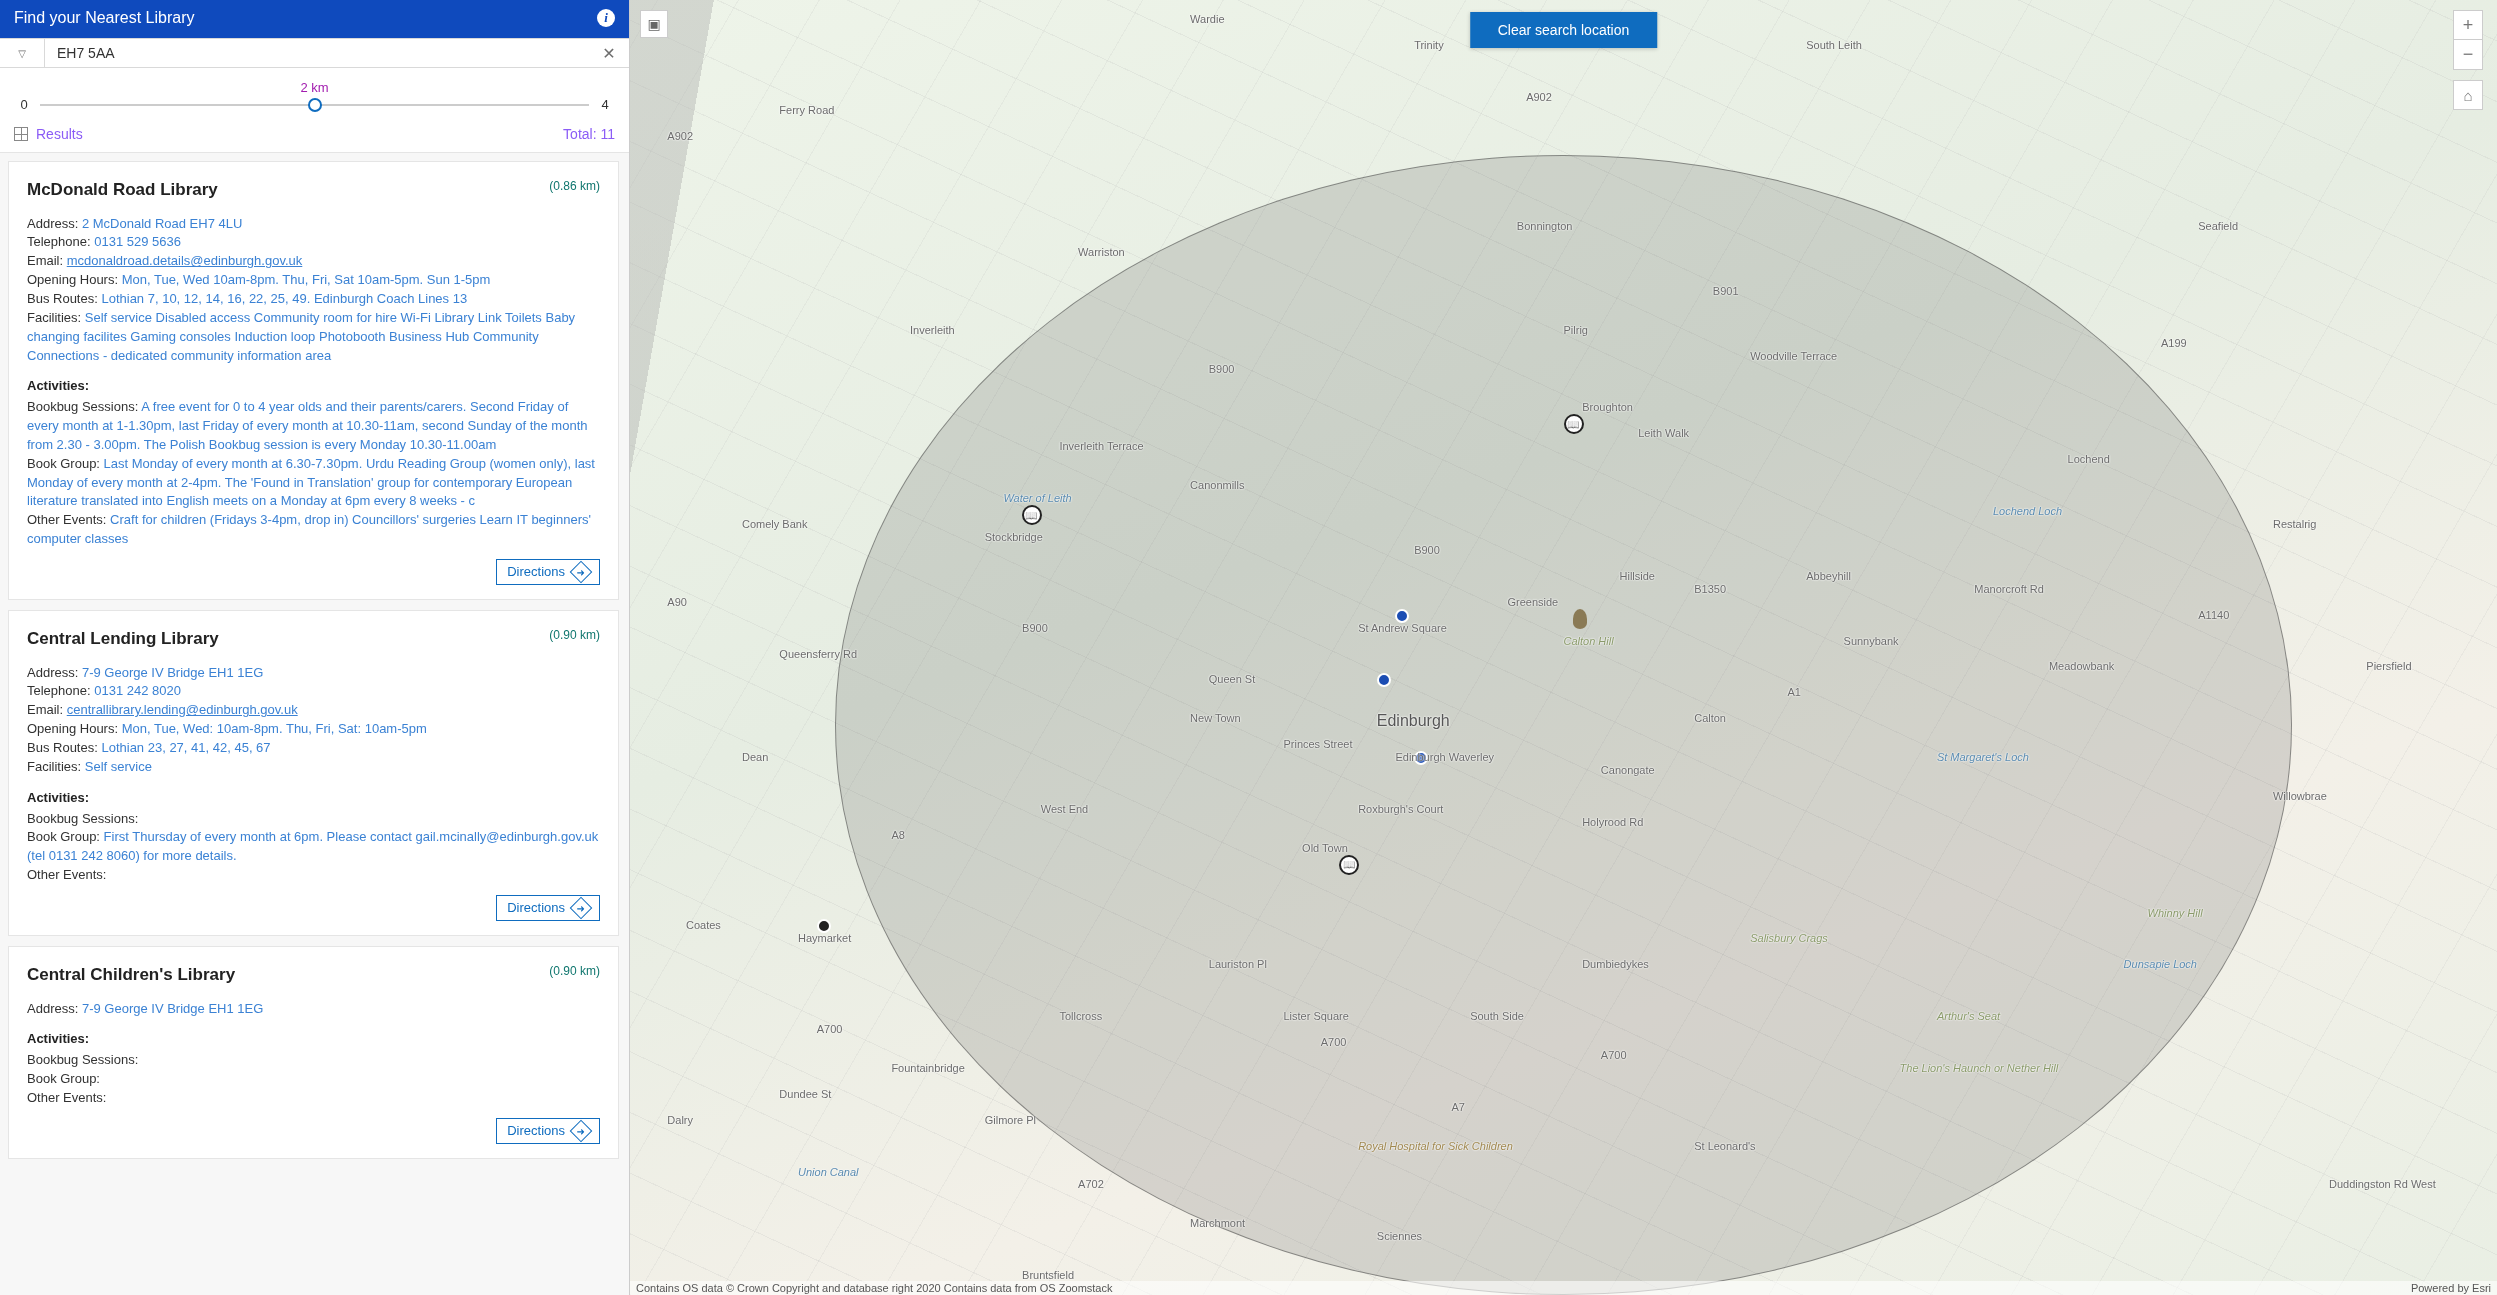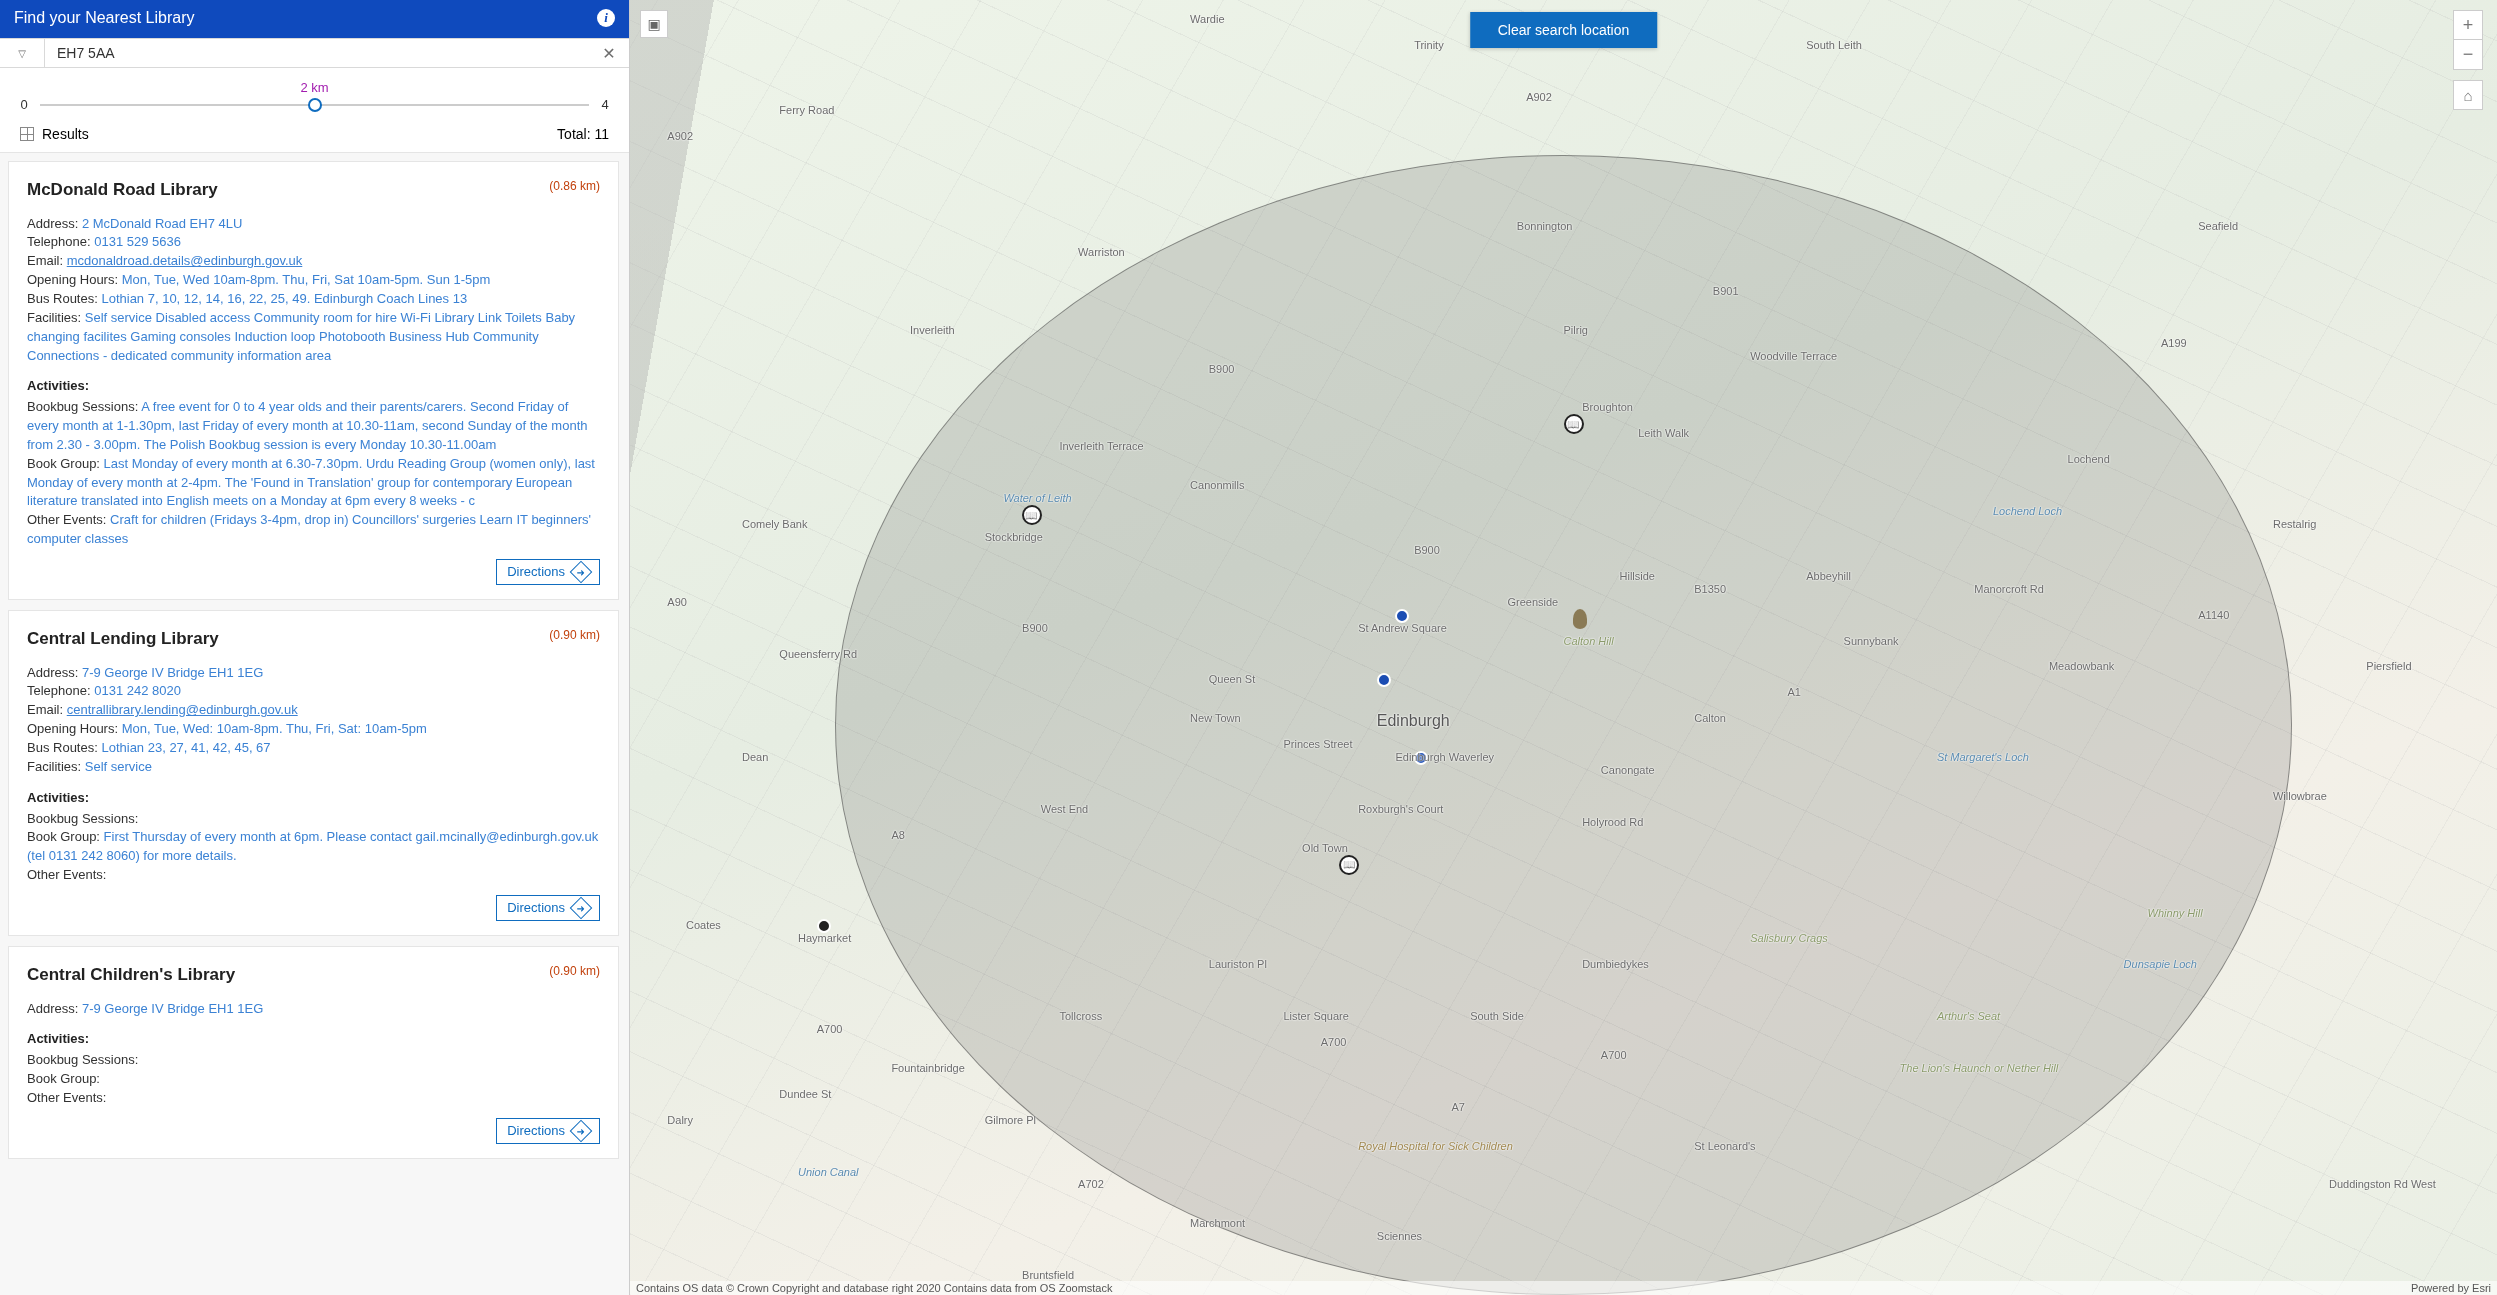--- a/index.html
+++ b/index.html
@@ -56,40 +56,40 @@
     flex:1; height: 2px; background: #ccc; position: relative;
   }
   .slider-thumb {
     position: absolute; top: 50%; transform: translate(-50%, -50%);
     width: 14px; height: 14px; border-radius: 50%;
     background: #fff; border: 2px solid #0f6cbf;
   }
 
   .results-header {
     display: flex; align-items: center; justify-content: space-between;
-    padding: 10px 20px; color: #000000; font-size: 14px;
+    padding: 10px 14px; color: #8b5cf6; font-size: 14px;
     border-bottom: 1px solid #e5e5e5;
   }
   .results-header .left { display:flex; align-items:center; gap:8px; }
   .table-icon { width:14px; height:14px; border:1px solid #888; position:relative; }
   .table-icon::before, .table-icon::after { content:""; position:absolute; background:#888; }
   .table-icon::before { left:0; right:0; top:50%; height:1px; }
   .table-icon::after  { top:0; bottom:0; left:50%; width:1px; }
 
   .results-list {
     flex:1; overflow-y: auto; padding: 8px 10px 8px 8px;
     background: #f7f7f7;
   }
   .result-card {
     background: #fff; border: 1px solid #e5e5e5;
     margin-bottom: 10px; padding: 16px 18px 14px 18px;
     font-size: 13px; line-height: 1.45;
   }
   .result-card h2 { font-size: 17px; font-weight: 600; color: #222; margin-bottom: 12px; }
-  .result-card .dist { float: right; font-size: 12px; color: #c2410c; }
+  .result-card .dist { float: right; font-size: 12px; color: #0f766e; }
   .result-card .lbl { color: #323232; }
   .result-card .val { color: #3b82d4; }
   .result-card a.val { text-decoration: underline; }
   .result-card .section-h { font-weight: 600; color:#222; margin-top: 12px; margin-bottom: 2px; }
   .directions-row { display:flex; justify-content:flex-end; margin-top:10px; }
   .directions-btn {
     border: 1px solid #0f6cbf; color: #0f6cbf; background:#fff;
     padding: 4px 10px; font-size: 13px; display:flex; align-items:center; gap:8px;
     cursor: pointer;
   }

